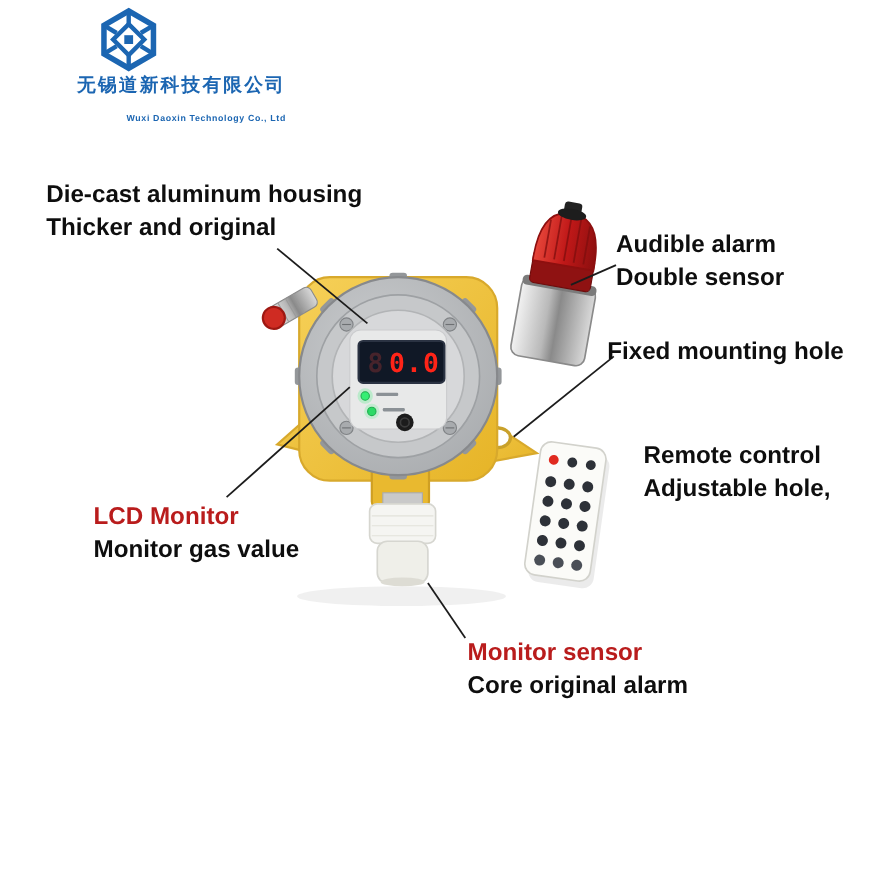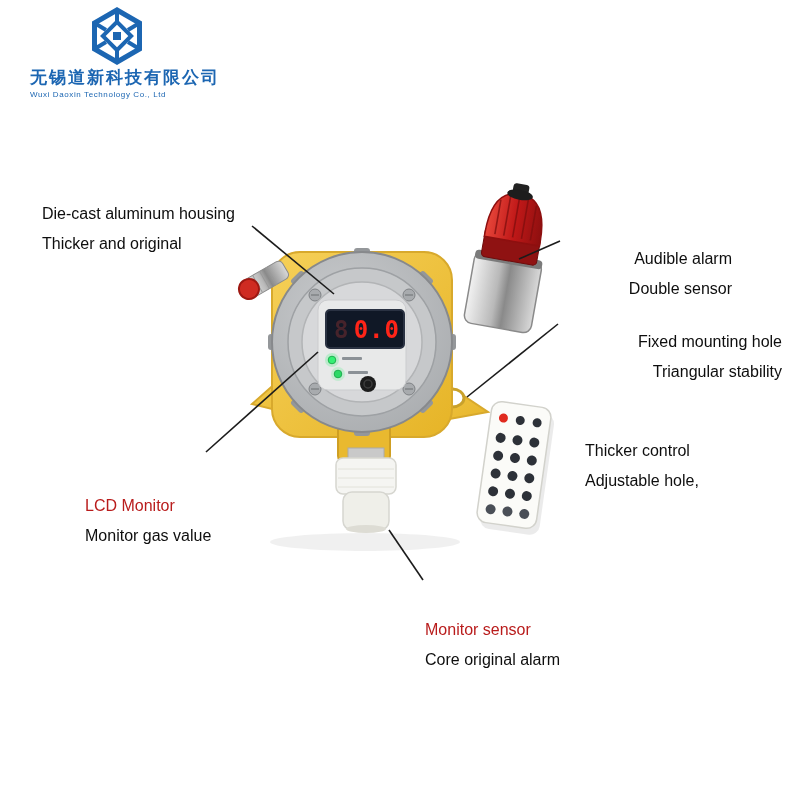--- a/index.html
+++ b/index.html
@@ -1,31 +1,31 @@
 <!DOCTYPE html>
 <html><head>
 <meta charset="utf-8">
 <style>
   html,body{margin:0;padding:0;background:#fff;}
   .canvas{position:relative;width:800px;height:800px;background:#ffffff;
           font-family:"Liberation Sans",sans-serif;overflow:hidden;}
   .scene{position:absolute;left:0;top:0;}
 
-  .logo{position:absolute;left:30px;top:6px;width:230px;text-align:left;color:#1c66b2;}
+  .logo{position:absolute;left:30px;top:6px;width:230px;text-align:right;color:#1c66b2;}
   .logo svg{display:block;margin:0 0 0 44px;}
   .logo .cn{font-size:17px;font-weight:bold;letter-spacing:2px;white-space:nowrap;}
-  .logo .en{font-size:8px;font-weight:normal;letter-spacing:0.6px;margin-top:1px;white-space:nowrap;}
-
-  .callout{position:absolute;font-weight:normal;font-size:16px;color:#0e0e0e;line-height:30px;white-space:nowrap;margin-top:37px;}
+  .logo .en{font-size:8px;font-weight:bold;letter-spacing:0.6px;margin-top:14px;white-space:nowrap;}
+
+  .callout{position:absolute;font-weight:bold;font-size:22px;color:#0e0e0e;line-height:30px;white-space:nowrap;}
   .callout .red{color:#b91c1c;}
-  .center{text-align:right;}
+  .center{text-align:left;}
 
   #c-housing{left:42px;top:162px;}
   #c-audible{left:560px;top:207px;width:172px;}
-  #c-mounting{left:552px;top:290px;width:230px;}
+  #c-mounting{left:552px;top:304px;width:230px;}
   #c-remote{left:585px;top:399px;}
   #c-lcd{left:85px;top:454px;}
   #c-sensor{left:425px;top:578px;}
 
   .lcd-text{font-family:"DejaVu Sans Mono",monospace;font-weight:bold;font-size:24px;letter-spacing:1px;}
 </style>
 </head>
 <body>
 
 <div class="canvas">
@@ -204,25 +204,24 @@
     <div>Thicker and original</div>
   </div>
 
   <div class="callout center" id="c-audible">
     <div>Audible alarm</div>
     <div>Double sensor</div>
   </div>
 
   <div class="callout center" id="c-mounting">
     <div>Fixed mounting hole</div>
-    <div>Triangular stability</div>
   </div>
 
   <div class="callout" id="c-remote">
-    <div>Thicker control</div>
+    <div>Remote control</div>
     <div>Adjustable hole,</div>
   </div>
 
   <div class="callout" id="c-lcd">
     <div class="red">LCD Monitor</div>
     <div>Monitor gas value</div>
   </div>
 
   <div class="callout" id="c-sensor">
     <div class="red">Monitor sensor</div>

